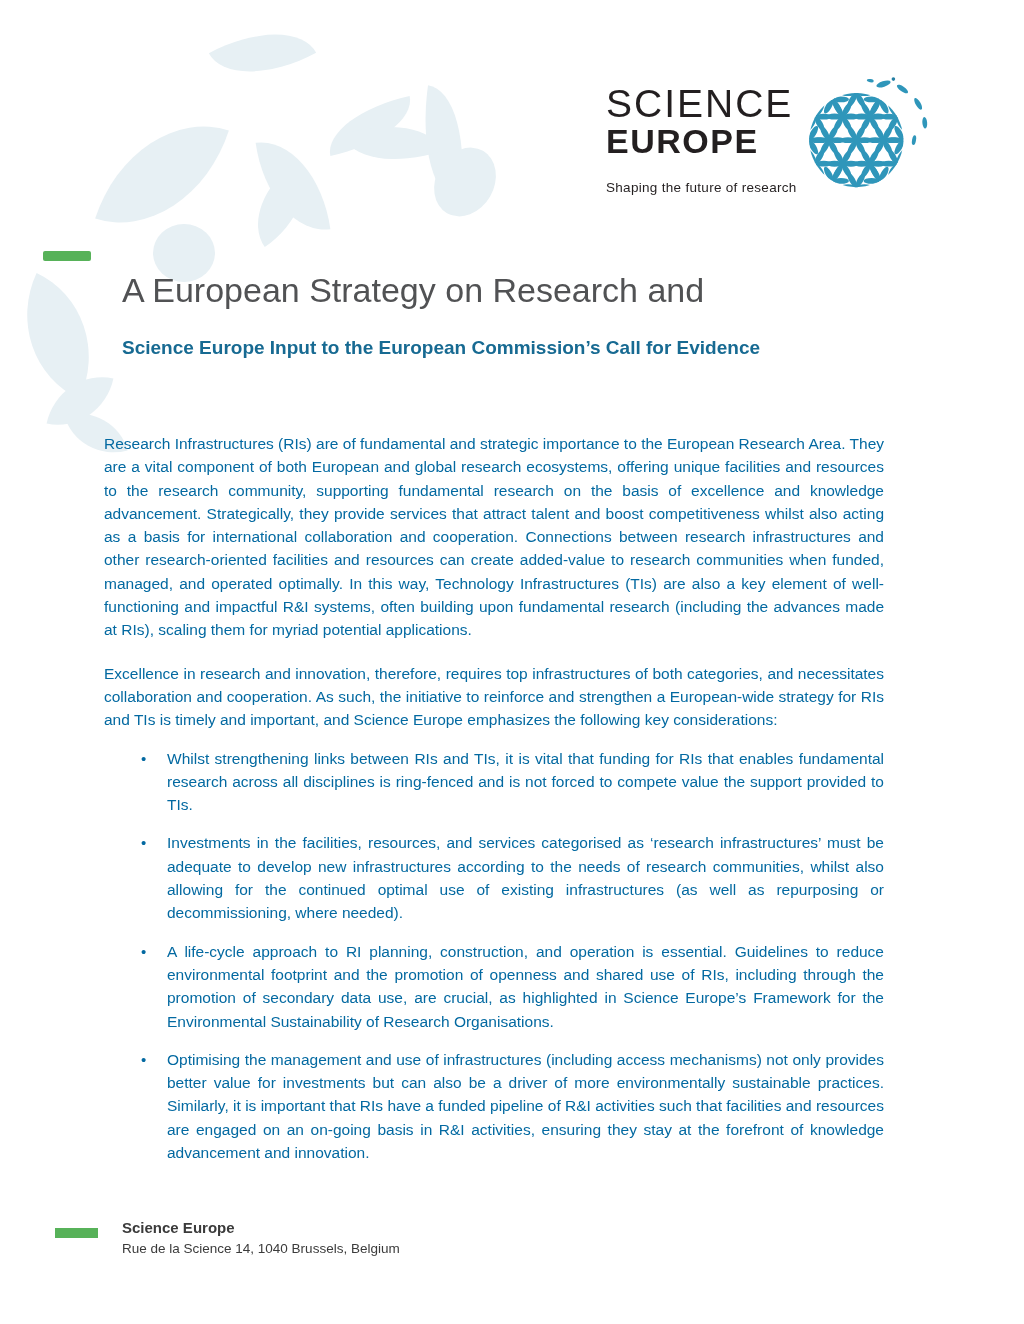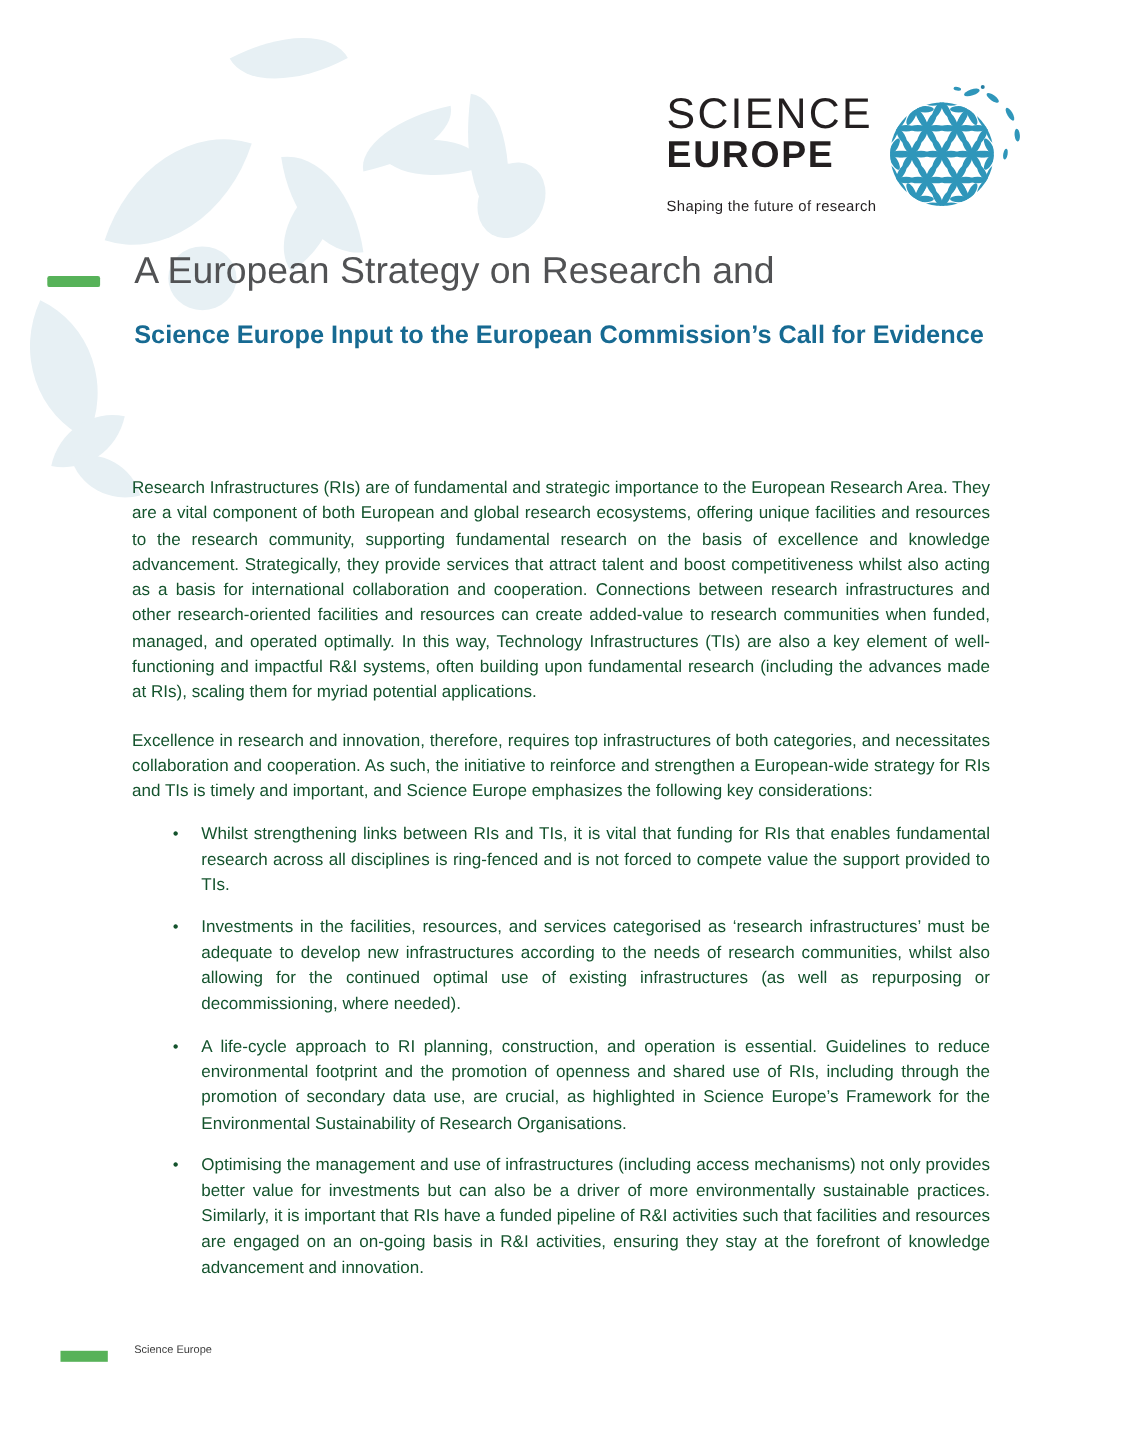--- a/index.html
+++ b/index.html
@@ -51,33 +51,34 @@
     left: 43px; top: 251px;
     width: 48px; height: 10px;
     background: #57b259;
     border-radius: 2px;
     z-index: 2;
   }
   .header { position: absolute; left: 122px; top: 224px; width: 790px; z-index: 1; }
   .page-title {
     font-size: 34px; line-height: 44px; font-weight: 400;
     color: #515254;
+    margin-top: 44px;
   }
   .page-subtitle {
     margin-top: 17px;
-    font-size: 23px; line-height: 38px; font-weight: 700;
+    font-size: 19px; line-height: 38px; font-weight: 700;
     color: #176a92;
     width: 780px;
   }
 
   
   .body-copy {
-    position: absolute; left: 120px; top: 432px; width: 780px;
+    position: absolute; left: 104px; top: 432px; width: 780px;
     font-size: 15.5px; line-height: 23.3px;
-    color: #14532d;
+    color: #0369a1;
     text-align: justify;
     z-index: 1;
   }
   .para + .para { margin-top: 20px; }
   .bullet-item { display: flex; margin-top: 15px; }
   .bullet-dot {
     flex: none; width: 26px; margin-left: 37px;
     font-size: 15px; text-align: left;
   }
   .bullet-text { flex: 1; text-align: justify; }
@@ -88,21 +89,21 @@
     left: 55px; top: 1228px;
     width: 43px; height: 10px;
     background: #57b259;
     z-index: 2;
   }
   .footer {
     position: absolute; left: 122px; top: 1217px; width: 860px;
     font-size: 13.5px; line-height: 21px; color: #3b3b3b;
     z-index: 1;
   }
-  .footer-org { font-weight: 400; font-size: 10px; }
+  .footer-org { font-weight: 700; font-size: 15px; }
   .footer-sep {
     display: inline-block;
     width: 1px; height: 15px;
     background: #6f6f6f;
     margin: 0 10px 0 6px;
     vertical-align: -3px;
   }
 </style>
 </head>
 <body>
@@ -228,13 +229,14 @@
   </div>
   <div class="bullet-item">
     <span class="bullet-dot">•</span>
     <p class="bullet-text">Optimising the management and use of infrastructures (including access mechanisms) not only provides better value for investments but can also be a driver of more environmentally sustainable practices. Similarly, it is important that RIs have a funded pipeline of R&amp;I activities such that facilities and resources are engaged on an on-going basis in R&amp;I activities, ensuring they stay at the forefront of knowledge advancement and innovation.</p>
   </div>
 </div>
 
 <div class="footer-dash"></div>
 <div class="footer">
   <div class="footer-org">Science Europe</div>
+  <div class="footer-address">Rue de la Science 14, 1040 Brussels, Belgium</div>
 </div>
 
 </body></html>

